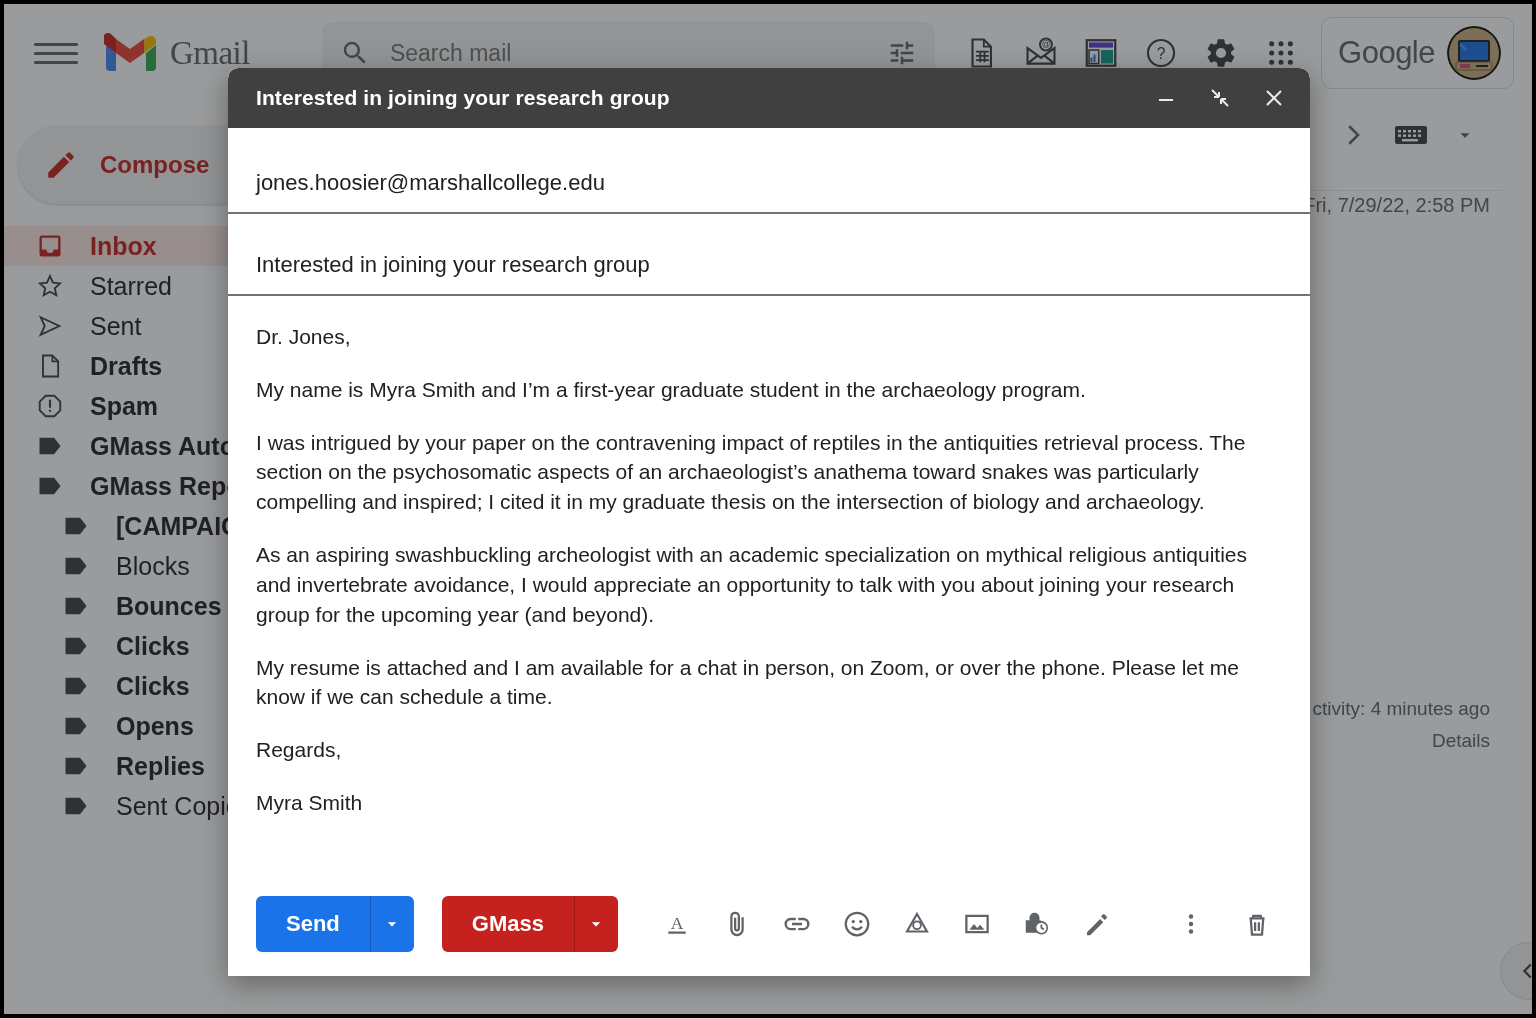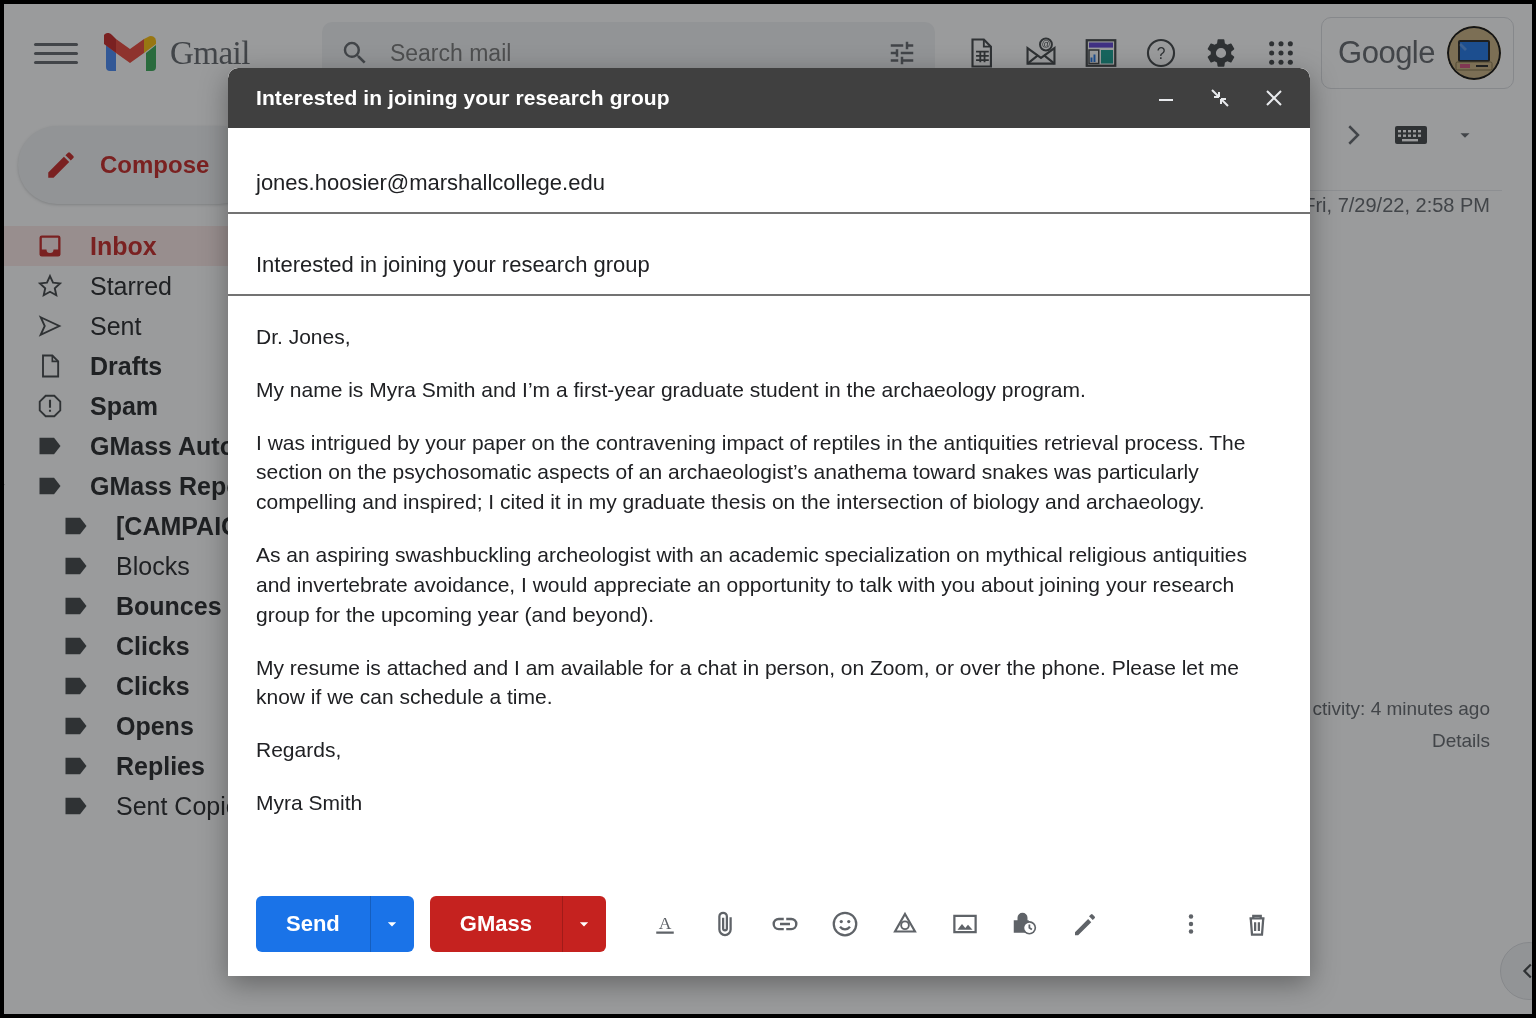--- a/index.html
+++ b/index.html
@@ -190,21 +190,21 @@
     flex: 0 0 auto; height: 104px;
     display: flex; align-items: center;
     padding: 0 28px 0 28px;
     background: #fff;
   }
   .send-group, .gmass-group {
     display: flex; align-items: flex-end; height: 56px; border-radius: 6px; overflow: hidden;
     cursor: pointer;
   }
   .send-group { background: #1a73e8; }
-  .gmass-group { background: #c5221f; margin-left: 16px; }
+  .gmass-group { background: #c5221f; margin-left: 28px; }
   .send-main {
     color: #fff; font-size: 22px; font-weight: bold;
     padding: 0 30px; height: 100%;
     display: flex; align-items: center;
   }
   .send-arrow {
     width: 44px; height: 100%;
     display: flex; align-items: center; justify-content: center;
     border-left: 1px solid rgba(0,0,0,0.18);
   }

